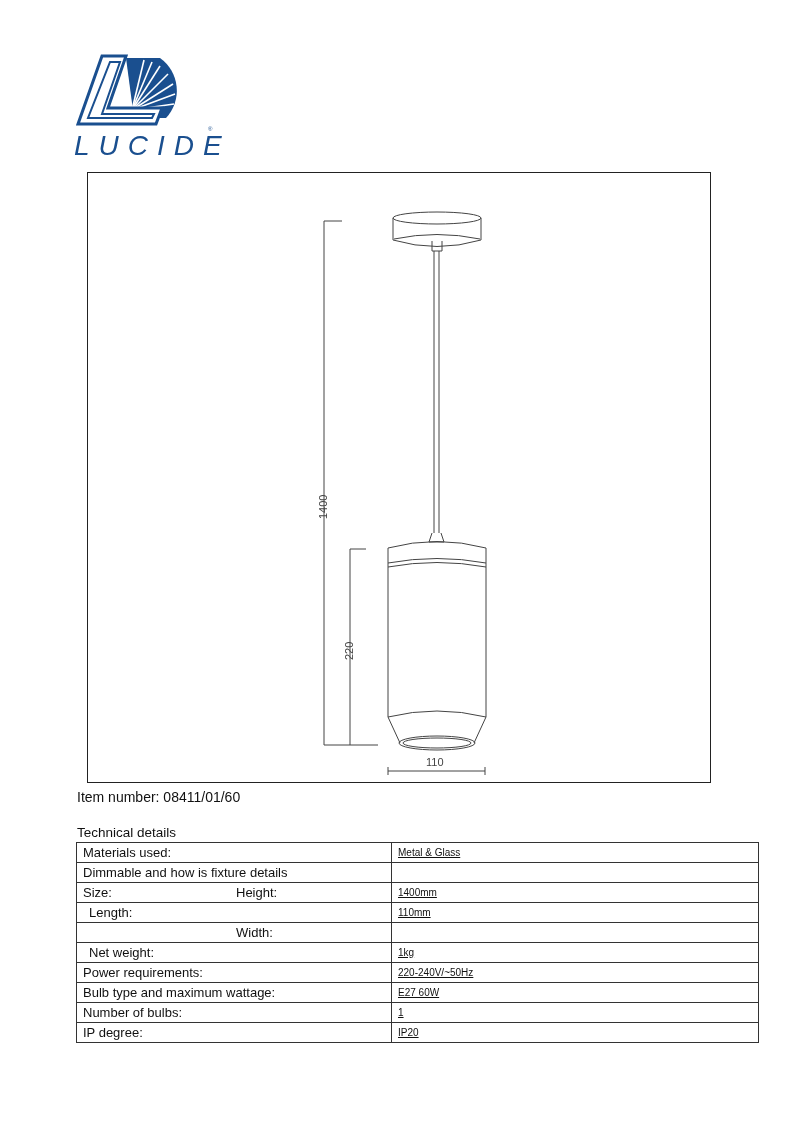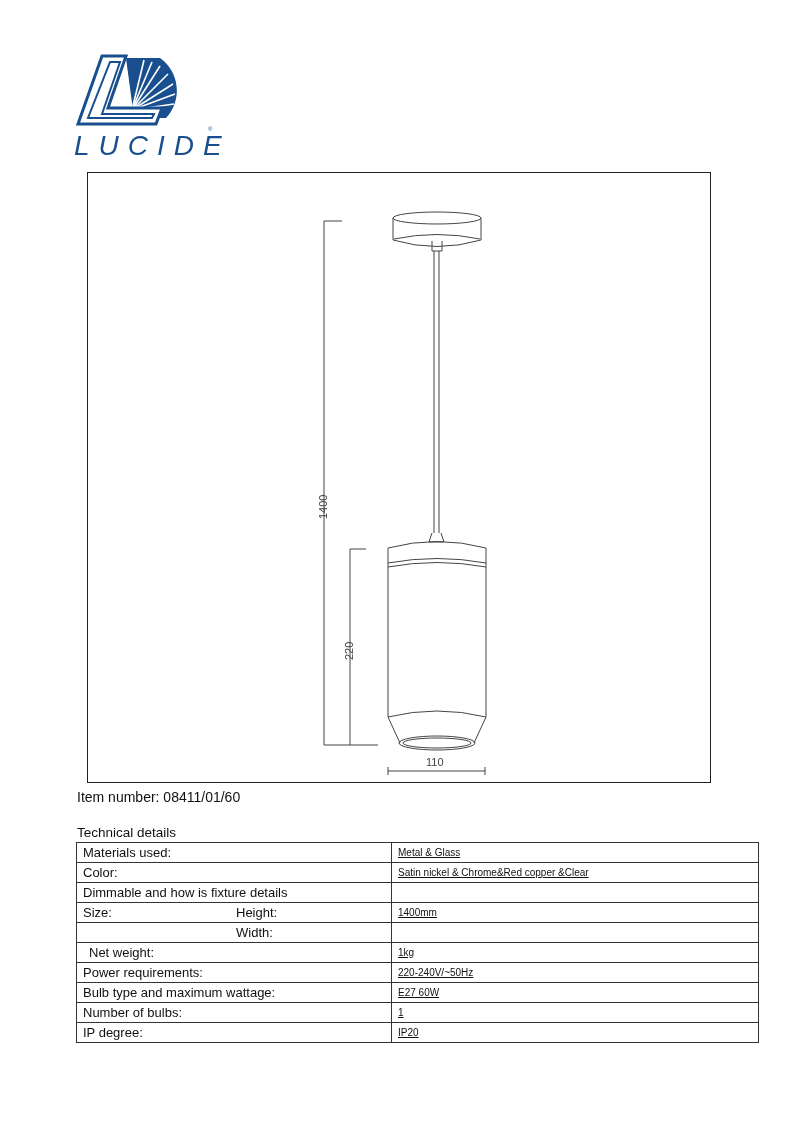--- a/index.html
+++ b/index.html
@@ -94,30 +94,30 @@
 
 <div class="tech-title">Technical details</div>
 
 <table class="spec">
   <tbody>
     <tr>
       <td class="col-a"><span>Materials used:</span></td>
       <td class="col-b">Metal &amp; Glass</td>
     </tr>
     <tr>
-      <td class="col-a"><span>Color:</span></td>
-      <td class="col-b">Satin nickel &amp; Chrome&amp;Red copper &amp;Clear</td>
-    </tr>
-    <tr>
       <td class="col-a"><span>Dimmable and how is fixture details</span></td>
       <td class="col-b"></td>
     </tr>
     <tr>
       <td class="col-a"><span class="label-inline" style="width:153px;">Size:</span><span>Height:</span></td>
       <td class="col-b">1400mm</td>
+    </tr>
+    <tr>
+      <td class="col-a"><span style="padding-left:6px;">  Length:</span></td>
+      <td class="col-b">110mm</td>
     </tr>
     <tr>
       <td class="col-a"><span class="label-inline" style="width:153px;"></span><span>Width:</span></td>
       <td class="col-b"></td>
     </tr>
     <tr>
       <td class="col-a"><span style="padding-left:6px;">  Net weight:</span></td>
       <td class="col-b">1kg</td>
     </tr>
     <tr>

